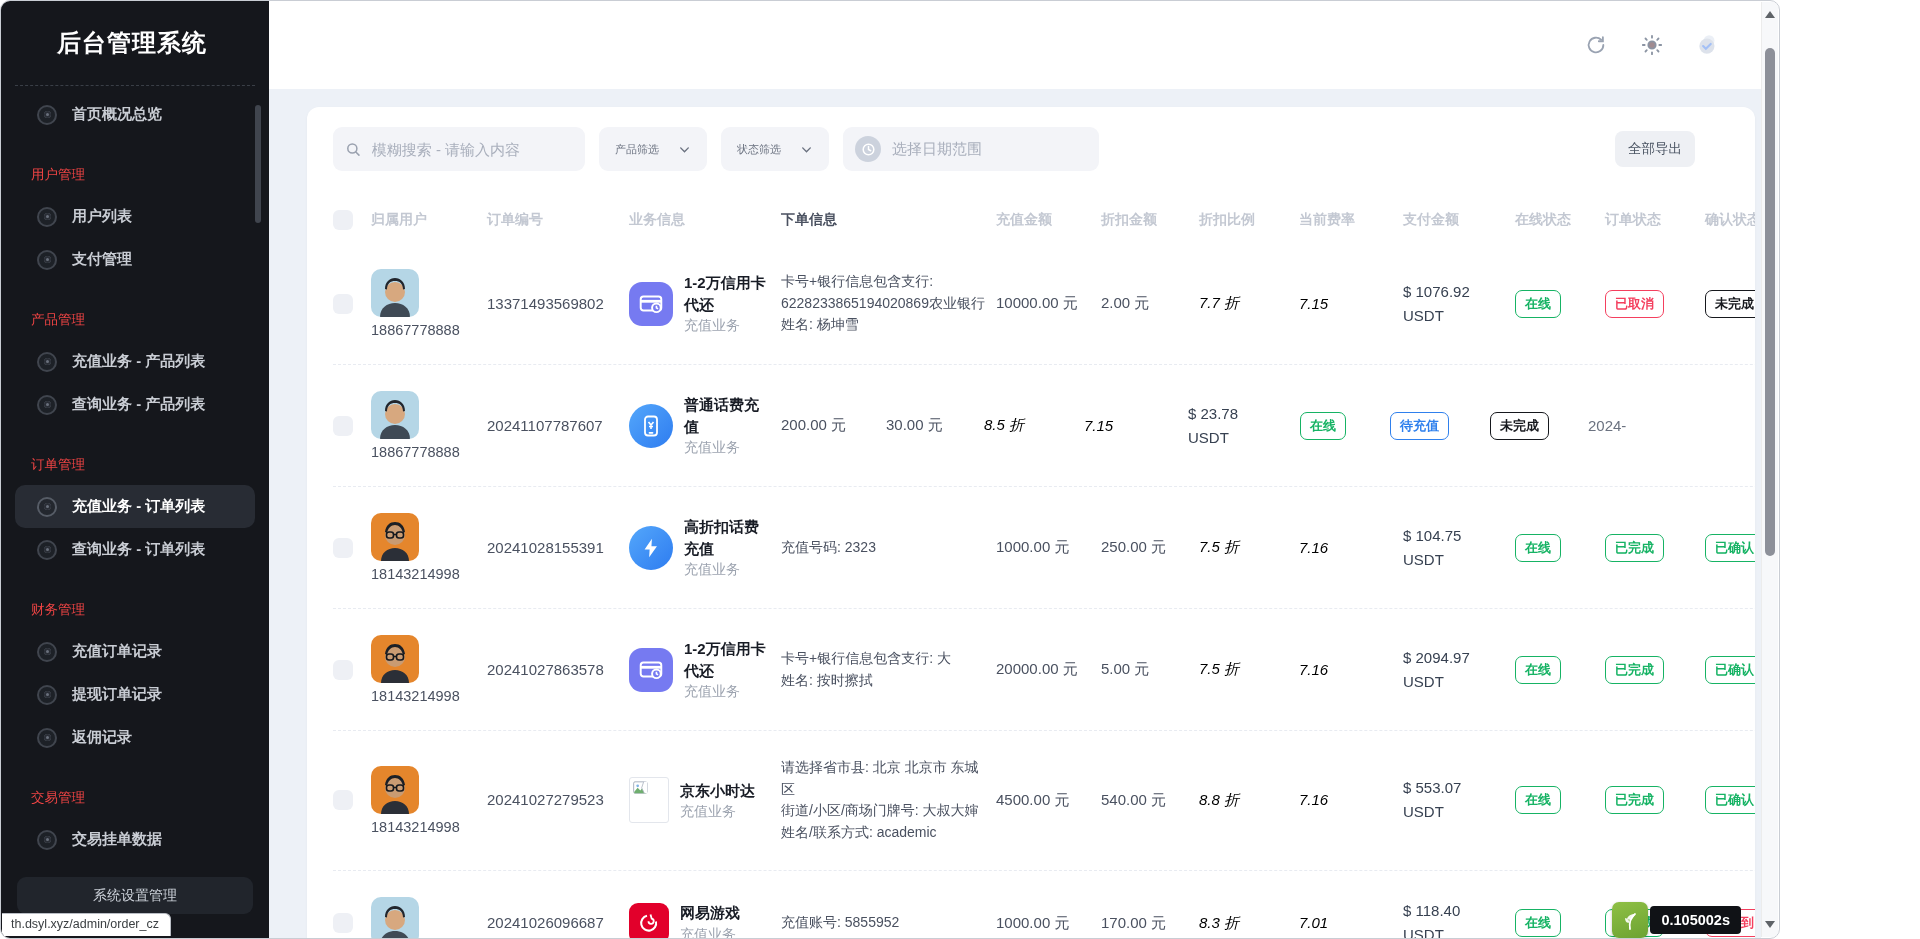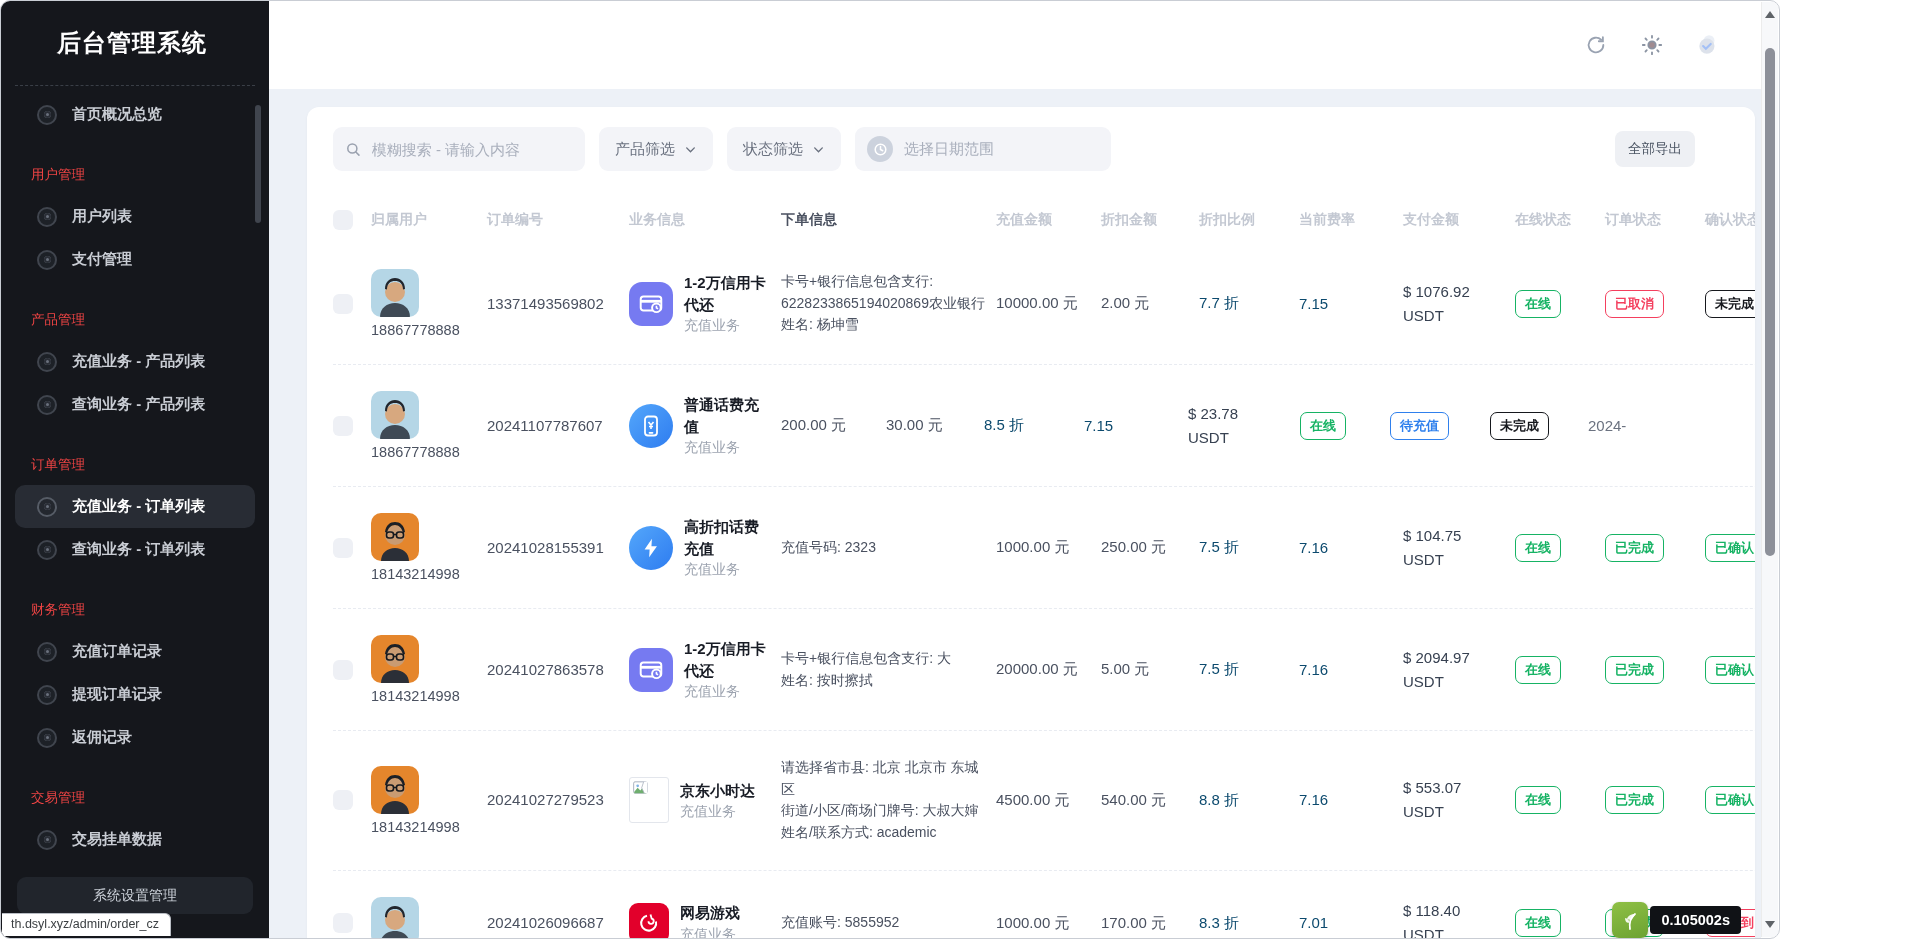--- a/index.html
+++ b/index.html
@@ -40,21 +40,21 @@
     overflow:hidden; box-shadow:0 1px 3px rgba(20,30,60,.04); }
 
   
   .filters { display:flex; align-items:center; gap:14px; margin-top:8px; }
   .f-search { width:252px; height:44px; background:#f3f4f8; border-radius:9px; display:flex;
     align-items:center; padding:0 12px; gap:10px; }
   .f-search input { border:none; outline:none; background:transparent; font-size:15px; color:#3c4350;
     width:100%; font-family:inherit; }
   .f-search input::placeholder { color:#a9afbc; }
   .dd { height:44px; background:#f3f4f8; border-radius:9px; display:flex; align-items:center;
-    gap:9px; padding:0 16px; color:#6b7280; font-size:15px; cursor:pointer; }
+    gap:19px; padding:0 16px; color:#6b7280; font-size:11px; cursor:pointer; }
   .f-date { width:256px; height:44px; background:#f3f4f8; border-radius:9px; display:flex;
     align-items:center; gap:11px; padding:0 12px; color:#a9afbc; font-size:15px; cursor:pointer; }
   .clock-bg { width:26px; height:26px; border-radius:50%; background:#ccd2dd; display:flex;
     align-items:center; justify-content:center; }
   .export-btn { margin-left:auto; margin-right:24px; height:36px; padding:0 13px; background:#eef0f4;
     border:none; border-radius:8px; color:#4b5563; font-size:13.5px; font-family:inherit; cursor:pointer; }
 
   
   .table { margin-top:26px; min-width:1560px; }
   .tr { display:flex; align-items:center; }
@@ -76,21 +76,21 @@
   .bi-card { background:#767af1; border-radius:13px; }
   .bi-circle { background:linear-gradient(135deg,#54a7fb,#2e7cf0); border-radius:50%; }
   .bi-img { width:40px; min-width:40px; height:46px; background:#fff; border:1px solid #e3e6ec;
     border-radius:3px; align-items:flex-start; justify-content:flex-start; padding:3px; }
   .bi-ne { background:#e2002b; border-radius:9px; width:40px; min-width:40px; height:40px; }
   .biz-txt { width:92px; }
   .biz-name { font-size:15px; font-weight:bold; color:#181c25; line-height:1.45; }
   .biz-type { font-size:14px; color:#9ca3af; margin-top:2px; }
   .col-info { font-size:14px; color:#4a5160; line-height:1.55; }
   .money { display:inline-block; max-width:84px; font-size:15px; color:#4a5160; line-height:1.5; }
-  .rate { font-size:15px; color:#0c4a6e; }
+  .rate { font-size:15px; color:#000000;font-style:italic; }
   .pay { width:84px; font-size:15px; color:#374151; line-height:1.6; }
   .badge { display:inline-block; padding:4px 9px; border-radius:7px; font-size:13px; font-weight:bold;
     border:1.5px solid; white-space:nowrap;text-align:center; }
   .b-green { color:#16b364; border-color:#16b364; }
   .b-red { color:#f43f5e; border-color:#f43f5e; }
   .b-blue { color:#2f80ed; border-color:#2f80ed; }
   .b-black { color:#16181d; border-color:#16181d; }
   .created { font-size:15px; color:#6b7280; }
 
   

